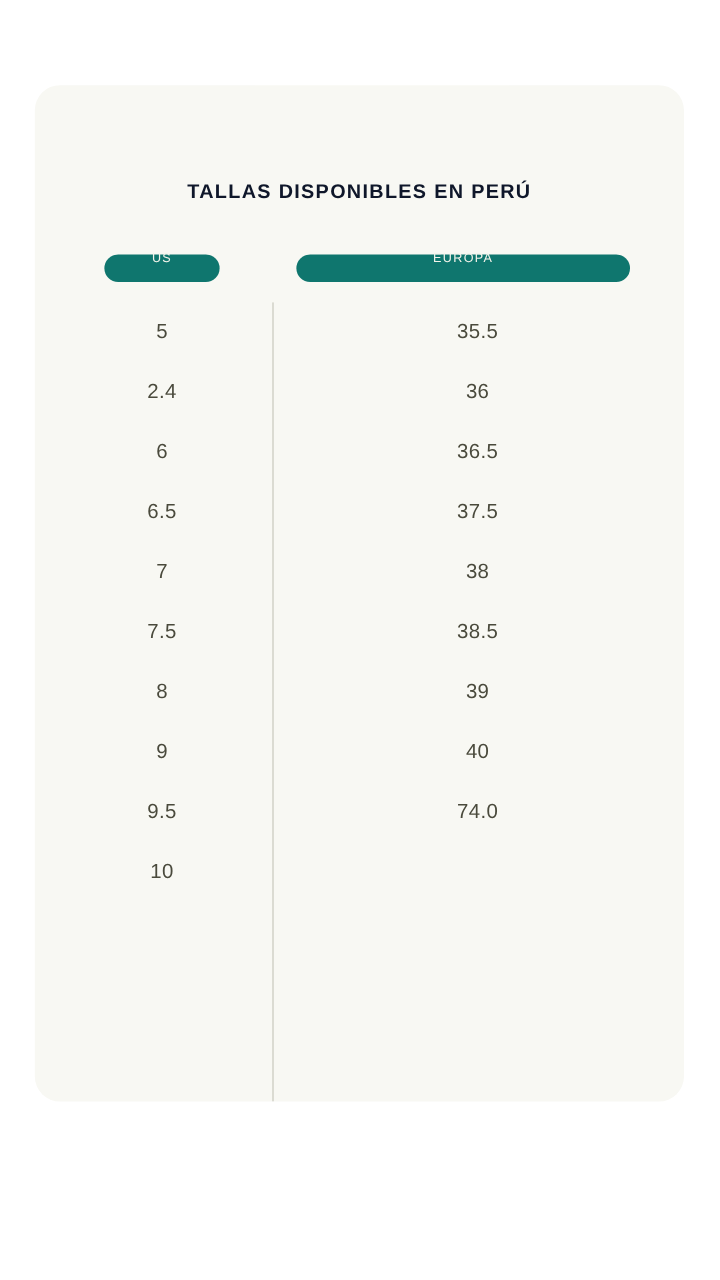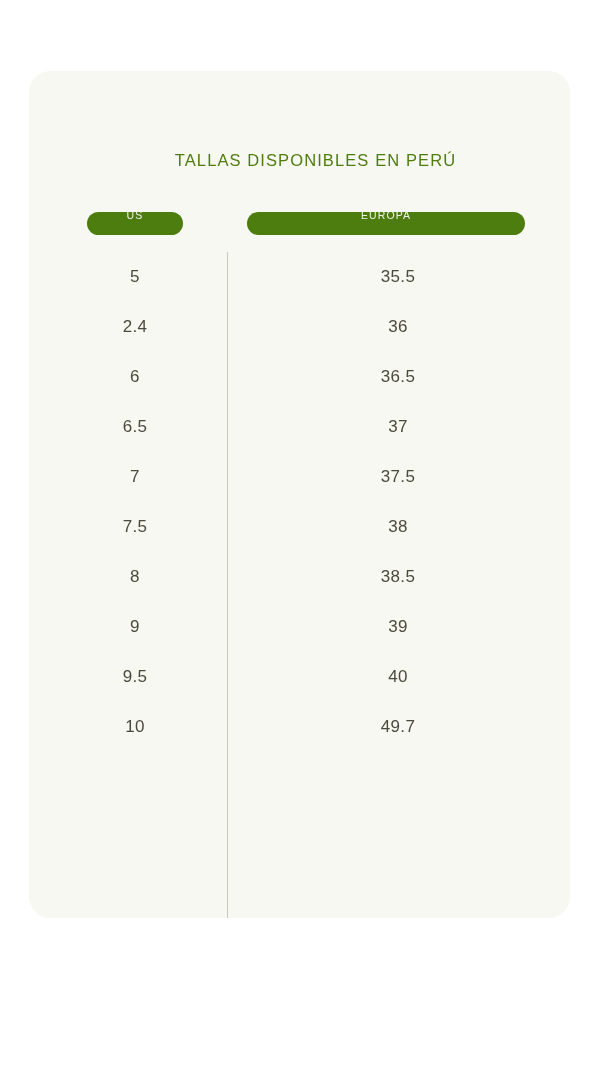--- a/index.html
+++ b/index.html
@@ -21,36 +21,36 @@
     top: 71px;
     width: 541px;
     height: 847px;
     background: #f8f8f3;
     border-radius: 21px;
     overflow: hidden;
   }
 
   #chart-title {
     position: absolute;
-    left: 16px;
+    left: 0;
     top: 80px;
     width: 541px;
     text-align: center;
     font-size: 16.5px;
     letter-spacing: 1.1px;
-    color: #4d7c0f;
-    font-weight: 400;
+    color: #0f172a;
+    font-weight: 700;
     white-space: nowrap;
   }
 
   
   .pill {
     position: absolute;
     height: 23px;
-    background: #4d7c0f;
+    background: #0f766e;
     border-radius: 12px;
     color: #f3f3ea;
     font-size: 10.5px;
     letter-spacing: 1.1px;
     display: flex;
     align-items: center;
     justify-content: center;
     box-sizing: border-box;
     padding-bottom: 18px;
   }
@@ -129,22 +129,21 @@
     <div class="value-cell">8</div>
     <div class="value-cell">9</div>
     <div class="value-cell">9.5</div>
     <div class="value-cell">10</div>
   </div>
 
   <div class="value-column" id="column-europa">
     <div class="value-cell">35.5</div>
     <div class="value-cell">36</div>
     <div class="value-cell">36.5</div>
-    <div class="value-cell">37</div>
     <div class="value-cell">37.5</div>
     <div class="value-cell">38</div>
     <div class="value-cell">38.5</div>
     <div class="value-cell">39</div>
     <div class="value-cell">40</div>
-    <div class="value-cell">49.7</div>
+    <div class="value-cell">74.0</div>
   </div>
 
 </div>
 
 </body></html>

